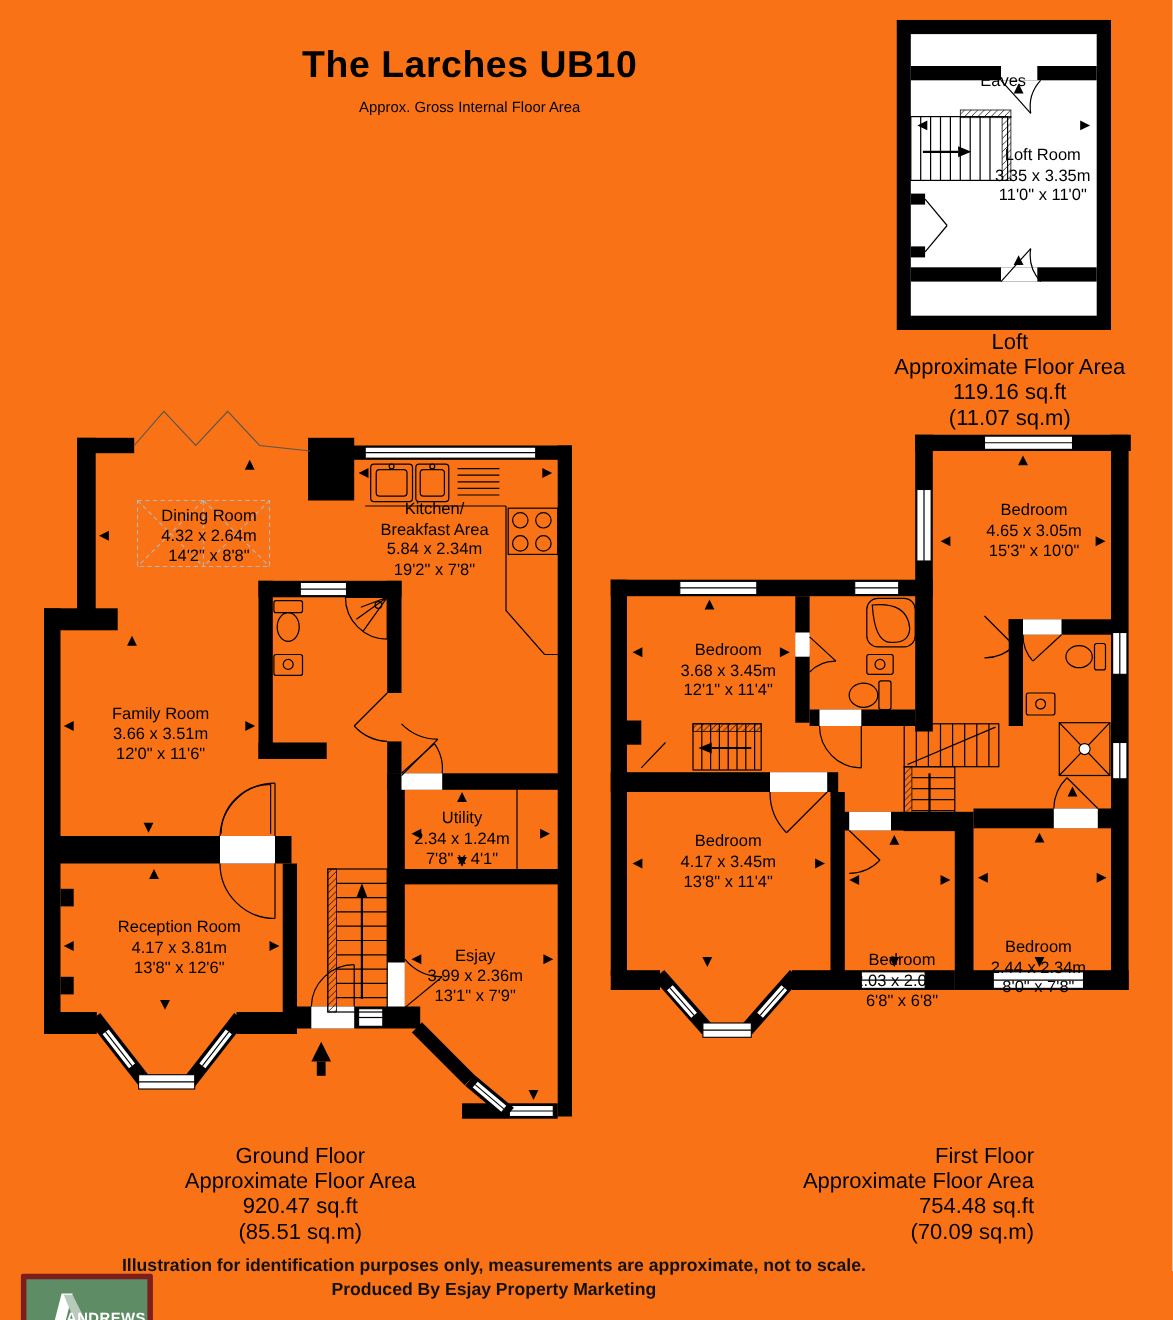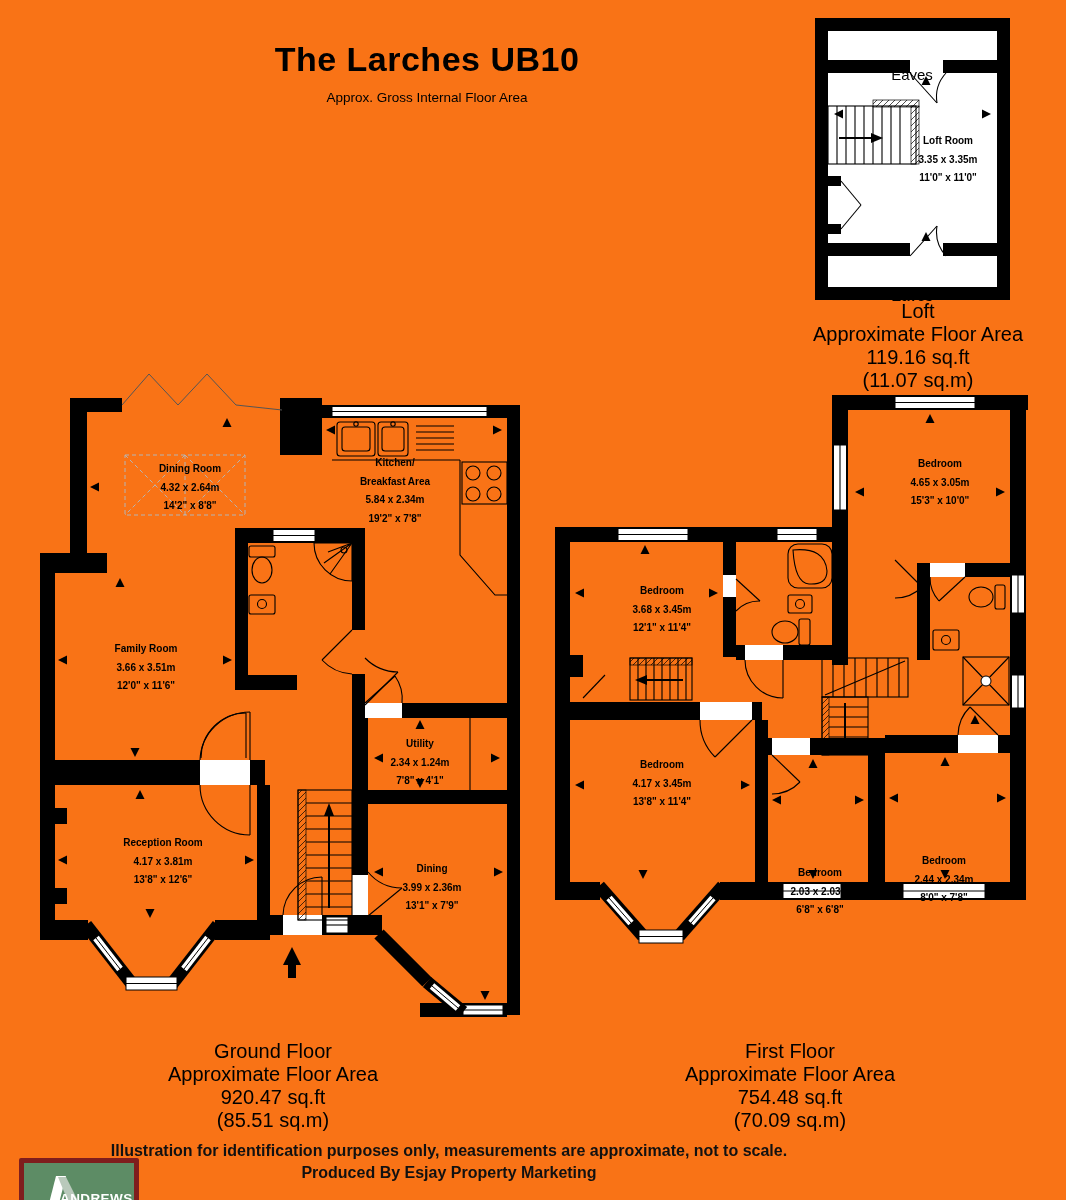--- a/index.html
+++ b/index.html
@@ -4,21 +4,21 @@
 <style>
   html,body{margin:0;padding:0;background:#fff;}
   .page{position:relative;width:1066px;height:1200px;background:#f97316;overflow:hidden;
         font-family:"Liberation Sans",sans-serif;color:#000;}
   .abs{position:absolute;}
   .center-block{text-align:center;}
   .title{font-size:34px;font-weight:bold;line-height:38px;letter-spacing:0.5px;}
   .subtitle{font-size:13.5px;margin-top:12px;}
   .total-area{font-size:23px;margin-top:6px;}
   .room-label{position:absolute;transform:translate(-50%,-50%);text-align:center;
-              font-size:10px;line-height:18.5px;white-space:nowrap;font-weight:bold;}
+              font-size:15px;line-height:18.5px;white-space:nowrap;}
   .caption{position:absolute;text-align:center;font-size:20px;line-height:23px;}
   .eaves{position:absolute;transform:translate(-50%,-50%);font-size:15px;margin-top:25px;}
   .footer{position:absolute;left:0;width:898px;text-align:center;
           font-size:16px;line-height:22px;font-weight:600;color:#111;}
   .logo{position:absolute;left:19px;top:1158px;width:110px;height:77px;
         background:#5d8c65;border:5px solid #7f1d1d;border-radius:2px;}
   .logo .brand{position:absolute;left:36px;top:28px;color:#fff;font-size:13.5px;
                font-weight:600;letter-spacing:0.4px;}
   .logo .division{position:absolute;left:37px;top:47px;color:#cddfd0;font-size:6.5px;
                   letter-spacing:1.7px;}
@@ -258,21 +258,21 @@
     <div>Reception Room</div>
     <div>4.17 x 3.81m</div>
     <div>13'8" x 12'6"</div>
   </div>
   <div class="room-label" style="left:420px;top:763px;">
     <div>Utility</div>
     <div>2.34 x 1.24m</div>
     <div>7'8" x 4'1"</div>
   </div>
   <div class="room-label" style="left:432px;top:888px;">
-    <div>Dining</div>
+    <div>Esjay</div>
     <div>3.99 x 2.36m</div>
     <div>13'1" x 7'9"</div>
   </div>
   <div class="caption" style="left:123px;top:1040px;width:300px;">
     <div>Ground Floor</div>
     <div>Approximate Floor Area</div>
     <div>920.47 sq.ft</div>
     <div>(85.51 sq.m)</div>
   </div>
 
@@ -429,21 +429,21 @@
   <div class="room-label" style="left:820px;top:892px;">
     <div>Bedroom</div>
     <div>2.03 x 2.03m</div>
     <div>6'8" x 6'8"</div>
   </div>
   <div class="room-label" style="left:944px;top:880px;">
     <div>Bedroom</div>
     <div>2.44 x 2.34m</div>
     <div>8'0" x 7'8"</div>
   </div>
-  <div class="caption" style="left:640px;top:1040px;width:300px;">
+  <div class="caption" style="left:640px;top:1040px;width:300px;text-align:right;">
     <div>First Floor</div>
     <div>Approximate Floor Area</div>
     <div>754.48 sq.ft</div>
     <div>(70.09 sq.m)</div>
   </div>
 
   <div class="footer" style="top:1140px;">
     <div>Illustration for identification purposes only, measurements are approximate, not to scale.</div>
     <div>Produced By Esjay Property Marketing</div>
   </div>

